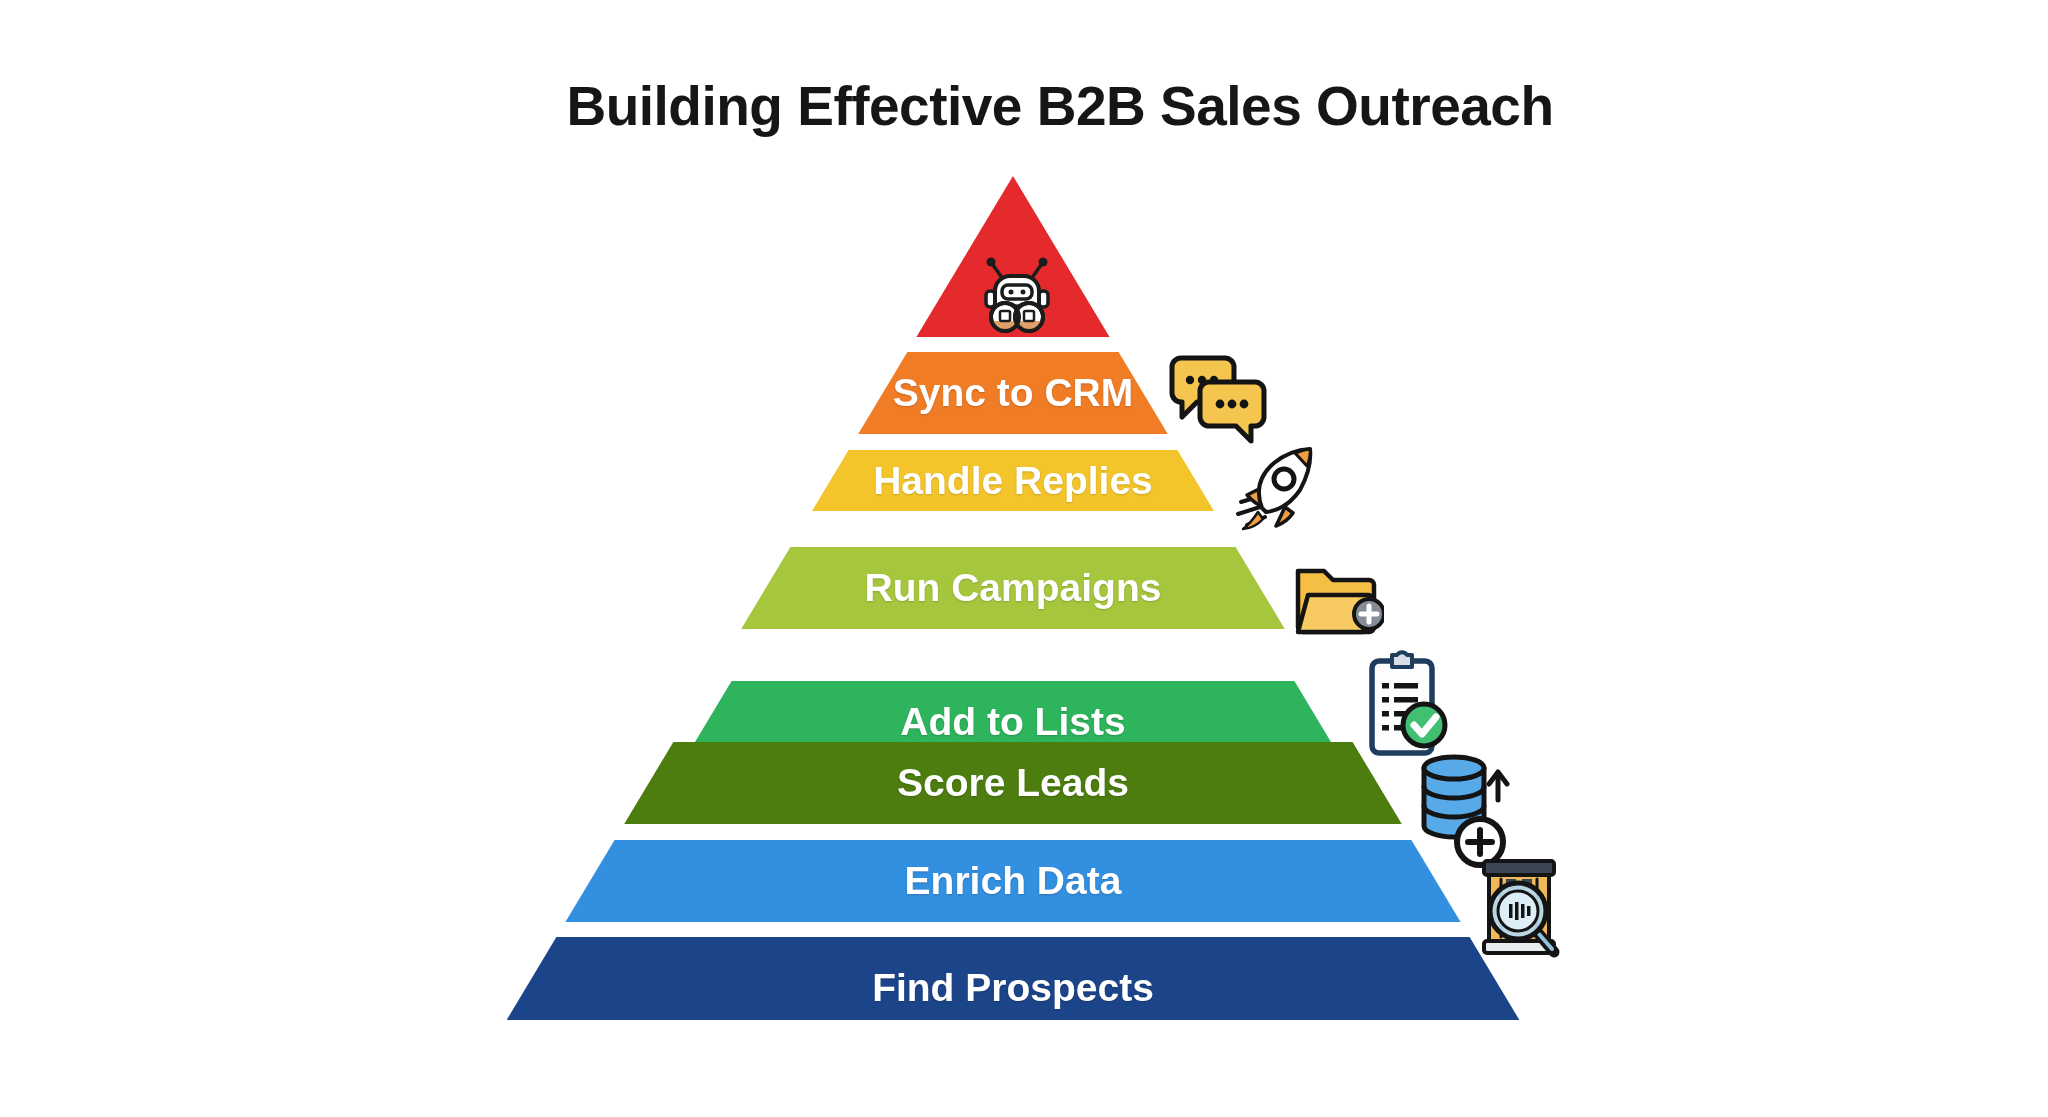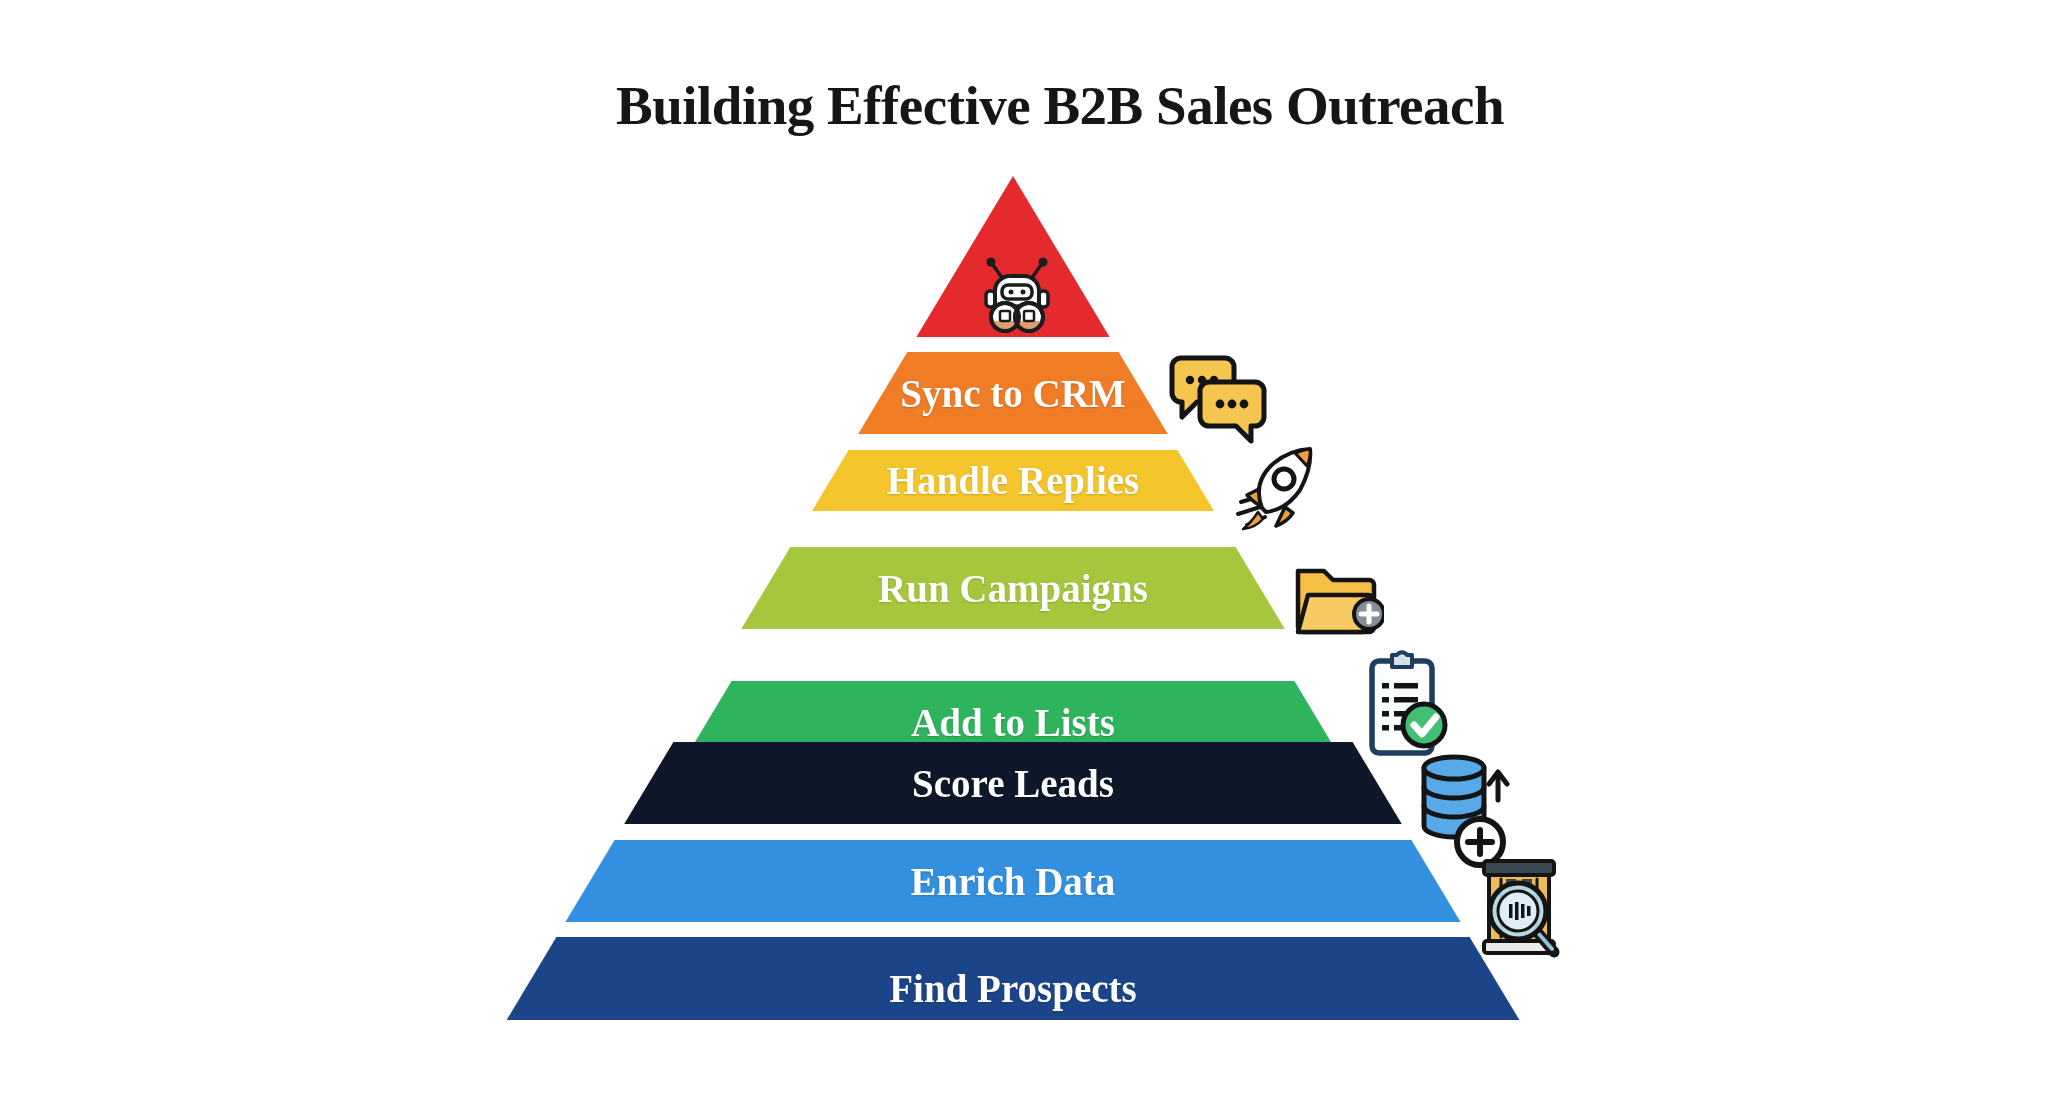--- a/index.html
+++ b/index.html
@@ -1,18 +1,18 @@
 <!DOCTYPE html>
 <html><head>
 <meta charset="utf-8">
 <style>
   html,body{margin:0;padding:0;background:#ffffff;}
   .canvas{
     position:relative;width:2048px;height:1117px;background:#ffffff;overflow:hidden;
-    font-family:Liberation Serif, serif;
+    font-family:Liberation Sans, sans-serif;
   }
   .title{
     position:absolute;top:74px;left:1060px;transform:translateX(-50%);
     margin:0;font-size:55px;font-weight:700;color:#161616;letter-spacing:-0.5px;white-space:nowrap;
   }
   #pyramid .level{
     position:absolute;display:flex;align-items:center;justify-content:center;
   }
   .level-label{
     font-size:39px;font-weight:700;color:#ffffff;white-space:nowrap;
@@ -42,21 +42,21 @@
       </div>
       <div class="level" style="left: 799.4px; top: 450px; width: 427.2px; height: 61px; background: rgb(243, 197, 43); clip-path: polygon(49.2px 0px, 378px 0px, 427.2px 82px, 0px 82px);">
         <span class="level-label">Handle Replies</span>
       </div>
       <div class="level" style="left: 741.2px; top: 547px; width: 543.6px; height: 82px; background: rgb(166, 198, 61); clip-path: polygon(49.2px 0px, 494.4px 0px, 543.6px 82px, 0px 82px); align-items: center;">
         <span class="level-label">Run Campaigns</span>
       </div>
       <div class="level" style="left: 682.4px; top: 645px; width: 661.2px; height: 82px; background: rgb(45, 180, 92); clip-path: polygon(49.2px 0px, 612px 0px, 661.2px 82px, 0px 82px); margin-top: 36px;">
         <span class="level-label">Add to Lists</span>
       </div>
-      <div class="level" style="left: 624.2px; top: 742px; width: 777.6px; height: 82px; background: #0f172a; clip-path: polygon(49.2px 0px, 728.4px 0px, 777.6px 82px, 0px 82px);">
+      <div class="level" style="left: 624.2px; top: 742px; width: 777.6px; height: 82px; background: #4d7c0f; clip-path: polygon(49.2px 0px, 728.4px 0px, 777.6px 82px, 0px 82px);">
         <span class="level-label">Score Leads</span>
       </div>
       <div class="level" style="left: 565.4px; top: 840px; width: 895.2px; height: 82px; background: rgb(51, 143, 224); clip-path: polygon(49.2px 0px, 846px 0px, 895.2px 82px, 0px 82px);">
         <span class="level-label">Enrich Data</span>
       </div>
       <div class="level" style="left: 506.6px; top: 937px; width: 1012.8px; height: 102px; background: rgb(28, 68, 137); clip-path: polygon(49.8px 0px, 963px 0px, 1012.8px 83px, 0px 83px);">
         <span class="level-label">Find Prospects</span>
       </div>
     </div>
 

